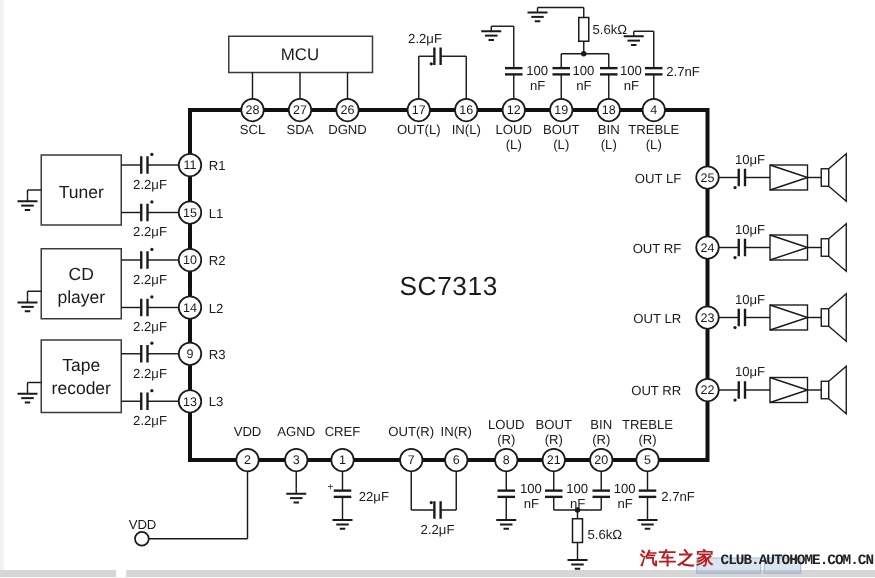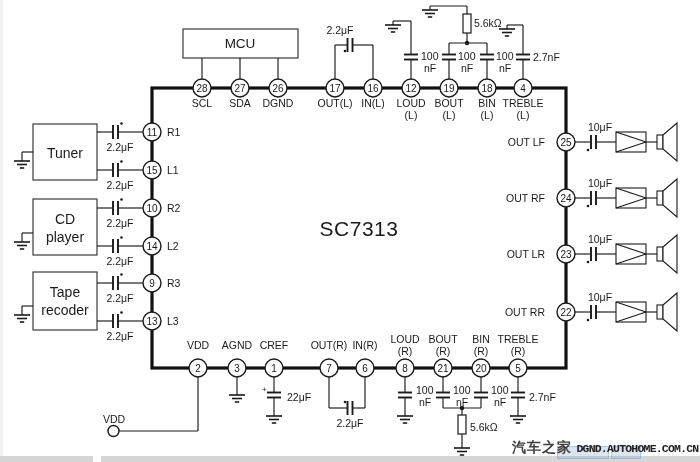--- a/index.html
+++ b/index.html
@@ -15,21 +15,21 @@
   .box-lbl{font-size:14px;text-anchor:middle;}
   .mcu-lbl{font-size:13.5px;text-anchor:middle;}
   .w{stroke:#1a1a1a;stroke-width:1.15;fill:none;}
   .ic-border{fill:#ffffff;stroke:#111;stroke-width:3.2;}
   .box{fill:#ffffff;stroke:#3a3a3a;stroke-width:1.2;}
   .pin{fill:#ffffff;stroke:#1a1a1a;stroke-width:1.4;}
   .dot{fill:#1a1a1a;stroke:none;}
   
   .watermark{position:absolute;left:512px;top:438px;width:190px;height:20px;
              white-space:nowrap;z-index:5;}
-  .wm-site{font-size:14px;font-weight:700;color:#404040;letter-spacing:1px;}
+  .wm-site{font-size:14px;font-weight:700;color:#b91c1c;letter-spacing:1px;}
   .wm-domain{font-family:"Liberation Mono",monospace;font-size:11.5px;font-weight:700;
              color:#222;letter-spacing:-0.8px;}
   .wm-hl{position:absolute;background:rgba(125,160,210,.28);
          border:1px solid rgba(125,160,210,.45);z-index:4;}
   .wm-hl1{left:557px;top:446px;width:50px;height:11px;}
   .wm-hl2{left:611px;top:446px;width:28px;height:11px;}
   .bottom-bar{position:absolute;left:0;top:456px;width:700px;height:6px;background:#d6d6d6;}
   .bottom-bar-notch{position:absolute;left:93px;top:456px;width:8px;height:6px;background:#fff;}
   .left-strip{position:absolute;left:0;top:0;width:3px;height:456px;background:rgba(0,0,0,0.05);}
 </style>
@@ -461,18 +461,18 @@
     <text class="lbl mid" x="600" y="187">10μF</text>
     <text class="lbl mid" x="600" y="243">10μF</text>
     <text class="lbl mid" x="600" y="301">10μF</text>
   </g>
 </svg>
 
   <div class="wm-hl wm-hl1"></div>
   <div class="wm-hl wm-hl2"></div>
   <div class="watermark">
     <span class="wm-site">汽车之家</span>
-    <span class="wm-domain">DGND.AUTOHOME.COM.CN</span>
+    <span class="wm-domain">CLUB.AUTOHOME.COM.CN</span>
   </div>
   <div class="bottom-bar"></div>
   <div class="bottom-bar-notch"></div>
   <div class="left-strip"></div>
 </div>
 
 </body></html>

